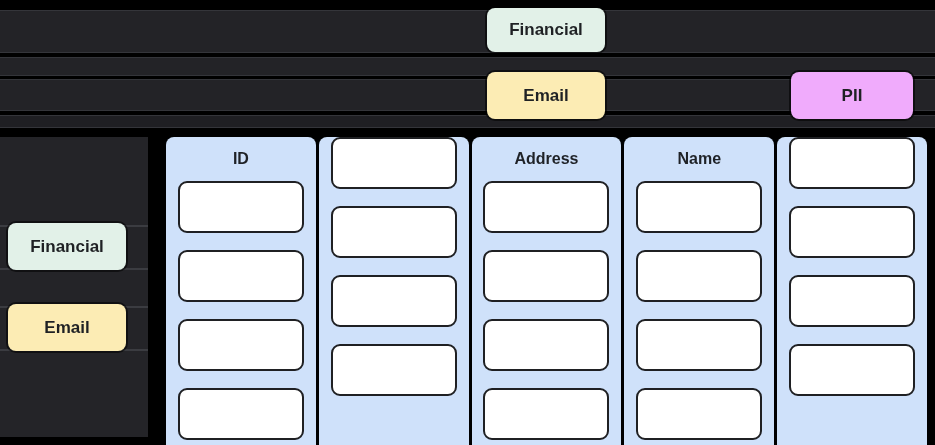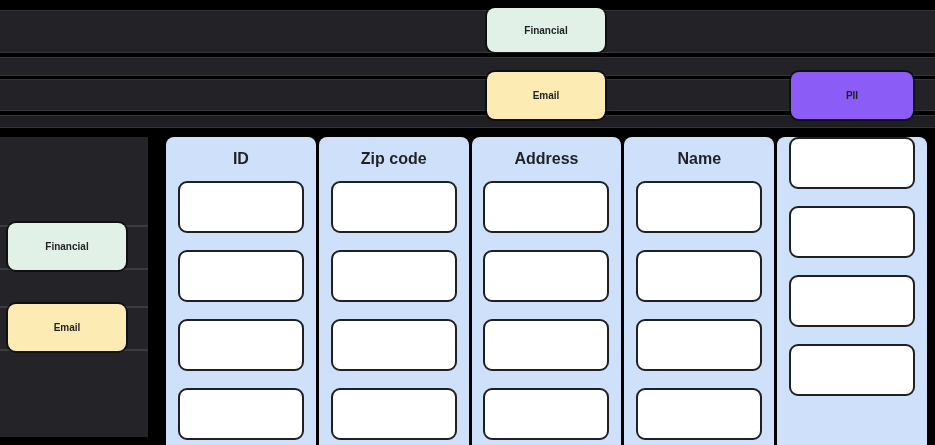--- a/index.html
+++ b/index.html
@@ -14,21 +14,21 @@
     box-sizing:border-box;
   }
   .band-1{top:10px;height:43px;}
   .band-2{top:57px;height:19px;}
   .band-3{top:79px;height:32px;}
   .band-4{top:115px;height:13px;background:#1f1f23;}
   
   .chip{
     position:absolute;width:118px;height:47px;border-radius:8px;
     display:flex;align-items:center;justify-content:center;
-    font-size:10px;font-weight:700;color:#1f2124;
+    font-size:17px;font-weight:700;color:#1f2124;
     box-shadow:0 0 0 2px rgba(0,0,0,.55);
   }
   .chip-top-financial{left:487px;top:8px;height:44px;}
   .chip-top-email{left:487px;top:72px;}
   .chip-top-pii{left:791px;top:72px;width:122px;}
   .chip-side-financial{left:8px;top:223px;}
   .chip-side-email{left:8px;top:304px;}
   
   .sidebar{
     position:absolute;left:0;top:137px;width:148px;height:300px;
@@ -66,21 +66,21 @@
 
 <div class="stage">
 
   <div class="band band-1"></div>
   <div class="band band-2"></div>
   <div class="band band-3"></div>
   <div class="band band-4"></div>
 
   <div class="chip chip-top-financial" style="background-color: rgb(226, 241, 232);">Financial</div>
   <div class="chip chip-top-email" style="background-color: rgb(252, 236, 180);">Email</div>
-  <div class="chip chip-top-pii" style="background-color: #8b5cf6;">PII</div>
+  <div class="chip chip-top-pii" style="background-color: #f0abfc;">PII</div>
 
   <div class="sidebar">
     <div class="sep sep-1"></div>
     <div class="sep sep-2"></div>
     <div class="sep sep-3"></div>
     <div class="sep sep-4"></div>
   </div>
   <div class="chip chip-side-financial" style="background-color: rgb(226, 241, 232);">Financial</div>
   <div class="chip chip-side-email" style="background-color: rgb(252, 236, 180);">Email</div>
 
@@ -88,21 +88,20 @@
 
     <div class="column">
       <div class="col-header">ID</div>
       <div class="cell"></div>
       <div class="cell"></div>
       <div class="cell"></div>
       <div class="cell"></div>
     </div>
 
     <div class="column">
-      <div class="col-header">Zip code</div>
       <div class="cell"></div>
       <div class="cell"></div>
       <div class="cell"></div>
       <div class="cell"></div>
     </div>
 
     <div class="column">
       <div class="col-header">Address</div>
       <div class="cell"></div>
       <div class="cell"></div>

